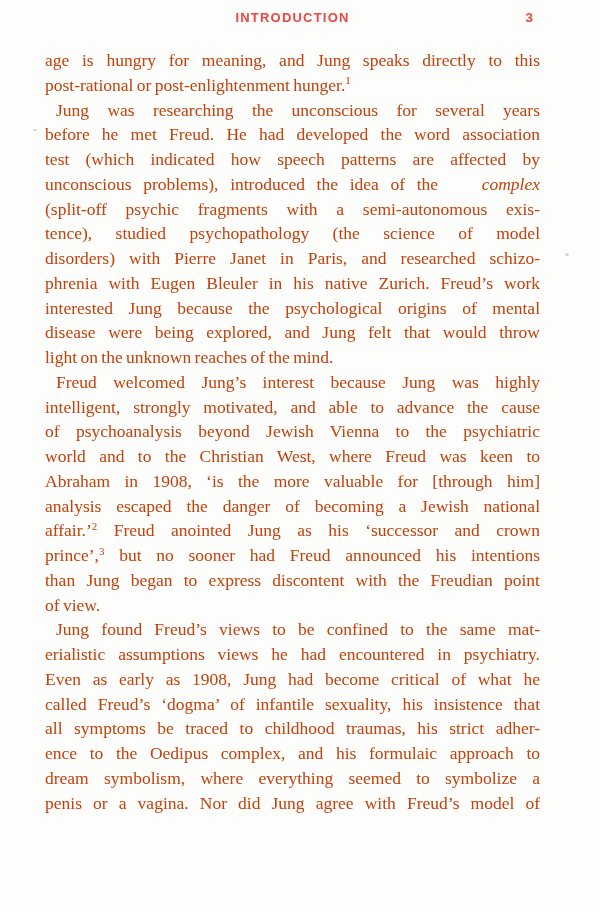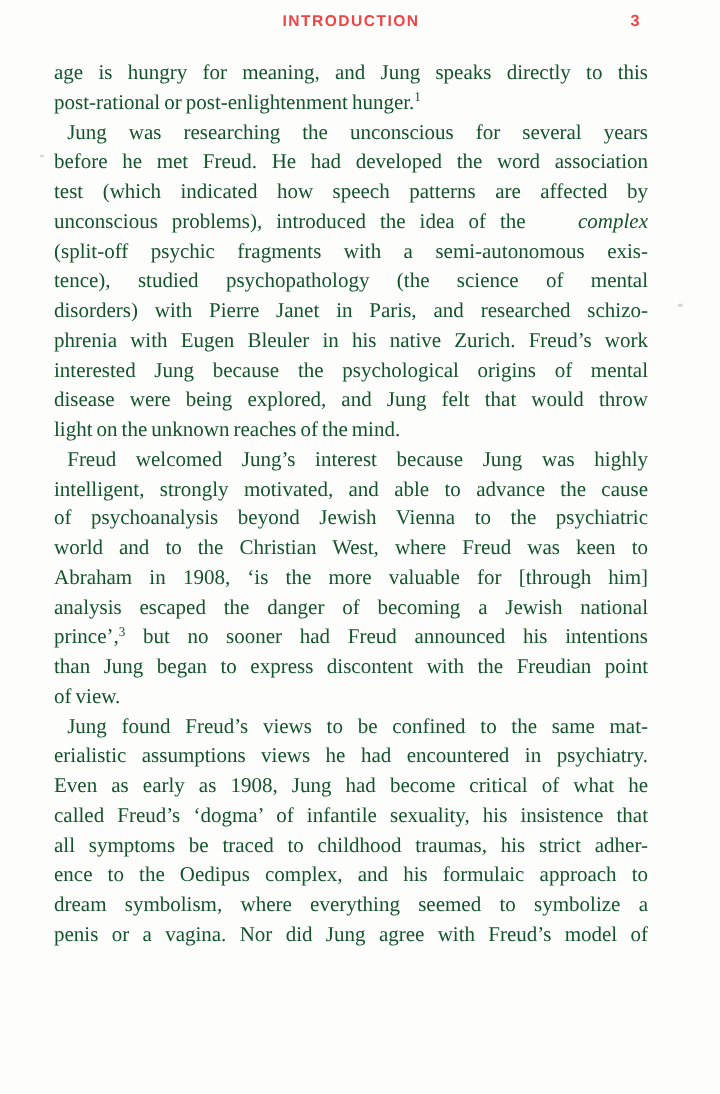--- a/index.html
+++ b/index.html
@@ -30,21 +30,21 @@
   }
   .folio {
     position: absolute; right: 7px; top: 0;
     font-size: 13.5px;
     font-weight: bold;
   }
   .page-body {
     position: absolute;
     left: 45px; top: 48px;
     width: 495px;
-    color: #14532d;
+    color: #c2410c;
     font-size: 17.5px;
   }
   .paragraph { margin: 0; padding: 0; }
   .line {
     line-height: 24.75px;
     height: 24.75px;
     text-align: justify;
     text-align-last: justify;
     word-spacing: -1px;
     white-space: normal;
@@ -80,34 +80,35 @@
       <div class="paragraph">
         <div class="line"><span>age is hungry for meaning, and Jung speaks directly to this</span></div>
         <div class="line no-justify"><span>post-rational or post-enlightenment hunger.</span><sup class="sup">1</sup></div>
       </div>
       <div class="paragraph">
         <div class="line indent"><span>Jung was researching the unconscious for several years</span></div>
         <div class="line"><span>before he met Freud. He had developed the word association</span></div>
         <div class="line"><span>test (which indicated how speech patterns are affected by</span></div>
         <div class="line"><span>unconscious problems), introduced the idea of the </span><span class="italic">complex</span></div>
         <div class="line"><span>(split-off psychic fragments with a semi-autonomous exis-</span></div>
-        <div class="line"><span>tence), studied psychopathology (the science of mental</span></div>
+        <div class="line"><span>tence), studied psychopathology (the science of model</span></div>
         <div class="line"><span>disorders) with Pierre Janet in Paris, and researched schizo-</span></div>
         <div class="line"><span>phrenia with Eugen Bleuler in his native Zurich. Freud’s work</span></div>
         <div class="line"><span>interested Jung because the psychological origins of mental</span></div>
         <div class="line"><span>disease were being explored, and Jung felt that would throw</span></div>
         <div class="line no-justify"><span>light on the unknown reaches of the mind.</span></div>
       </div>
       <div class="paragraph">
         <div class="line indent"><span>Freud welcomed Jung’s interest because Jung was highly</span></div>
         <div class="line"><span>intelligent, strongly motivated, and able to advance the cause</span></div>
         <div class="line"><span>of psychoanalysis beyond Jewish Vienna to the psychiatric</span></div>
         <div class="line"><span>world and to the Christian West, where Freud was keen to</span></div>
         <div class="line"><span>Abraham in 1908, ‘is the more valuable for [through him]</span></div>
         <div class="line"><span>analysis escaped the danger of becoming a Jewish national</span></div>
+        <div class="line"><span>affair.’</span><sup class="sup">2</sup><span> Freud anointed Jung as his ‘successor and crown</span></div>
         <div class="line"><span>prince’,</span><sup class="sup">3</sup><span> but no sooner had Freud announced his intentions</span></div>
         <div class="line"><span>than Jung began to express discontent with the Freudian point</span></div>
         <div class="line no-justify"><span>of view.</span></div>
       </div>
       <div class="paragraph">
         <div class="line indent"><span>Jung found Freud’s views to be confined to the same mat-</span></div>
         <div class="line"><span>erialistic assumptions views he had encountered in psychiatry.</span></div>
         <div class="line"><span>Even as early as 1908, Jung had become critical of what he</span></div>
         <div class="line"><span>called Freud’s ‘dogma’ of infantile sexuality, his insistence that</span></div>
         <div class="line"><span>all symptoms be traced to childhood traumas, his strict adher-</span></div>

